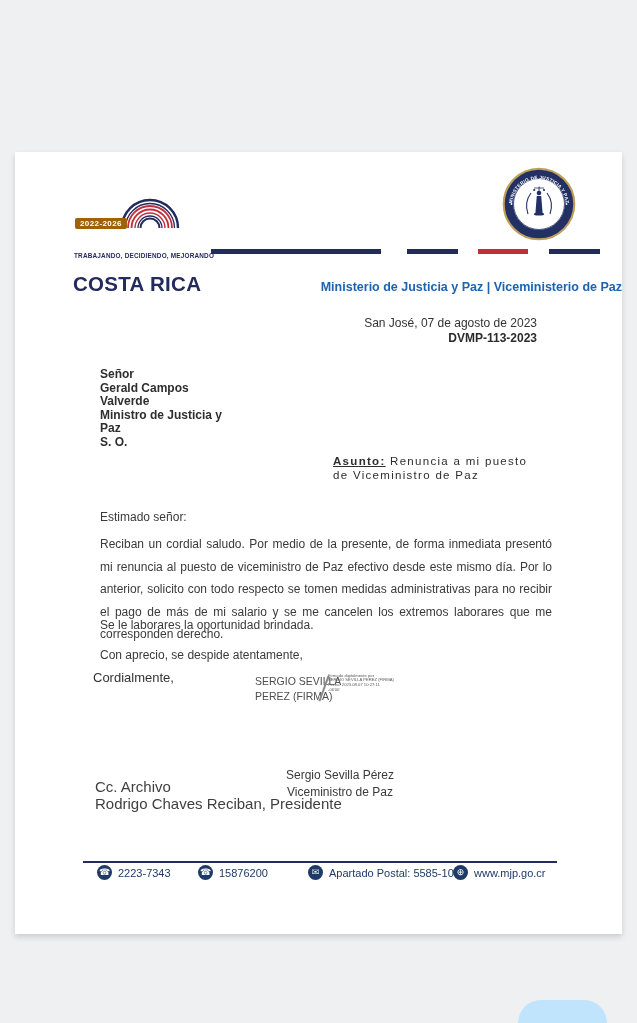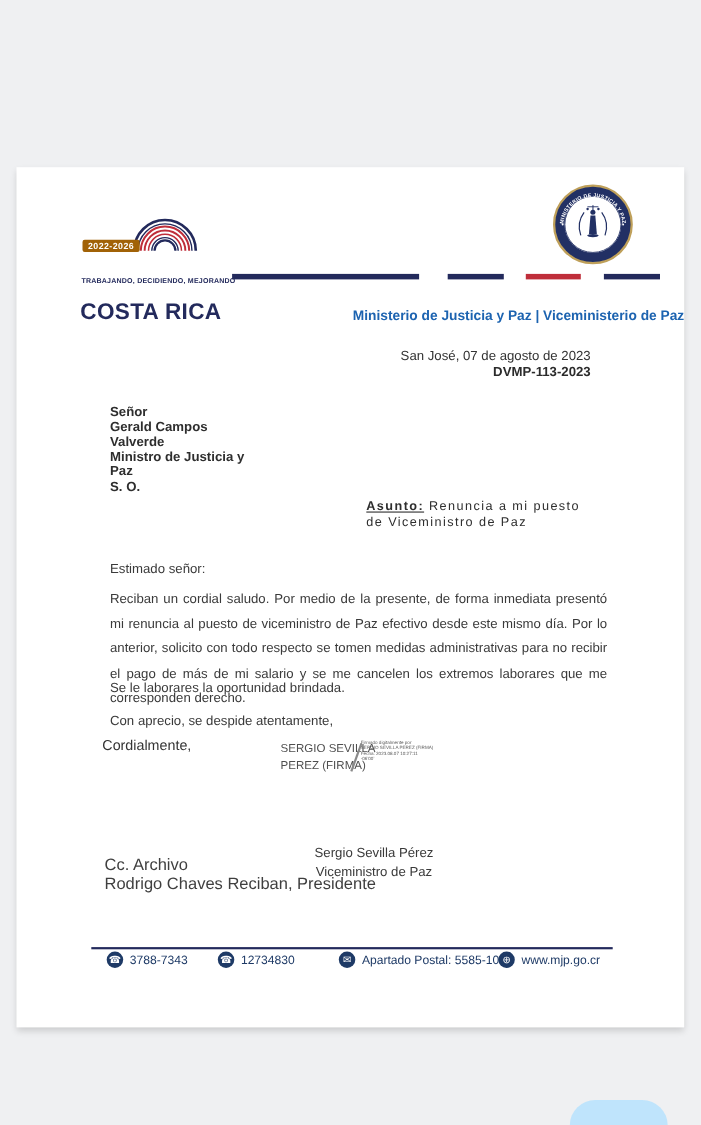--- a/index.html
+++ b/index.html
@@ -159,25 +159,25 @@
     </div>
 
     <div class="cc-block">
       <div>Cc. Archivo</div>
       <div>Rodrigo Chaves Reciban, Presidente</div>
     </div>
 
     <div class="footer-rule"></div>
     <div class="footer-item f1">
       <div class="footer-icon">☎</div>
-      <div class="footer-text">3788-7343</div>
+      <div class="footer-text">2223-7343</div>
     </div>
     <div class="footer-item f2">
       <div class="footer-icon">☎</div>
-      <div class="footer-text">12734830</div>
+      <div class="footer-text">15876200</div>
     </div>
     <div class="footer-item f3">
       <div class="footer-icon">✉</div>
       <div class="footer-text">Apartado Postal: 5585-1000</div>
     </div>
     <div class="footer-item f4">
       <div class="footer-icon">⊕</div>
       <div class="footer-text">www.mjp.go.cr</div>
     </div>
   </div>

